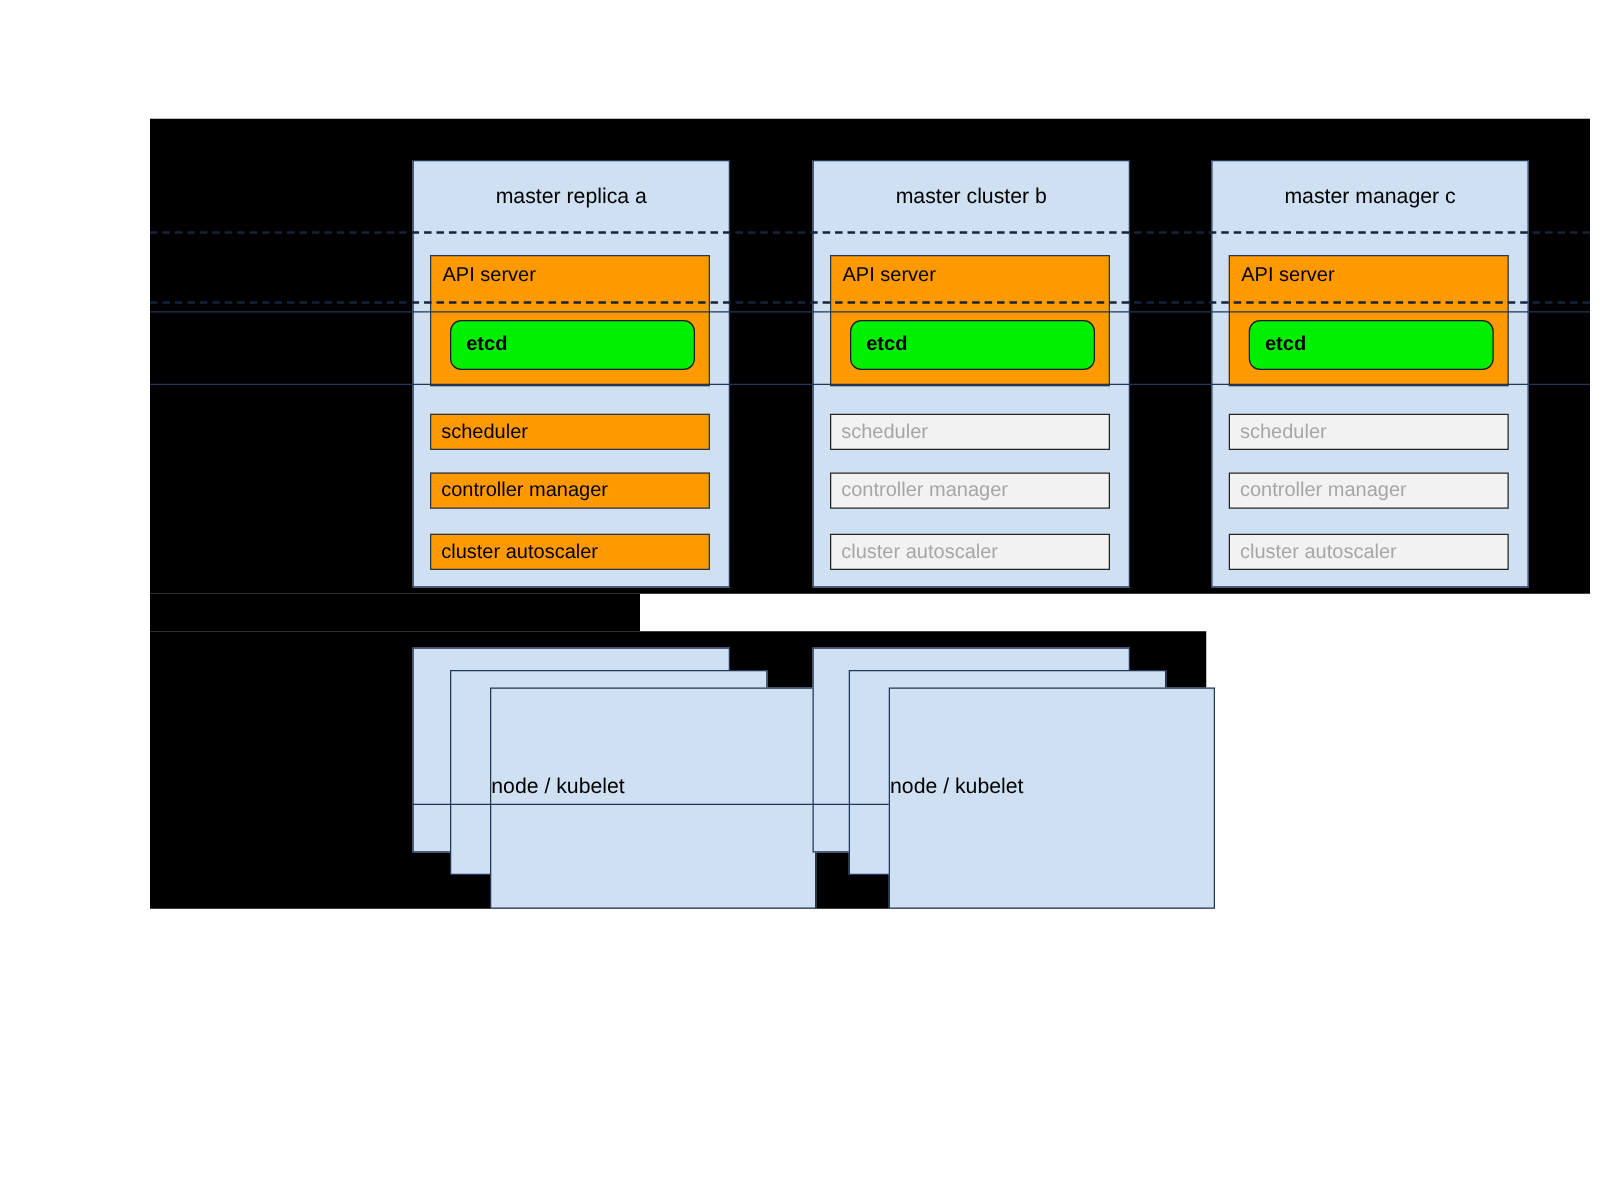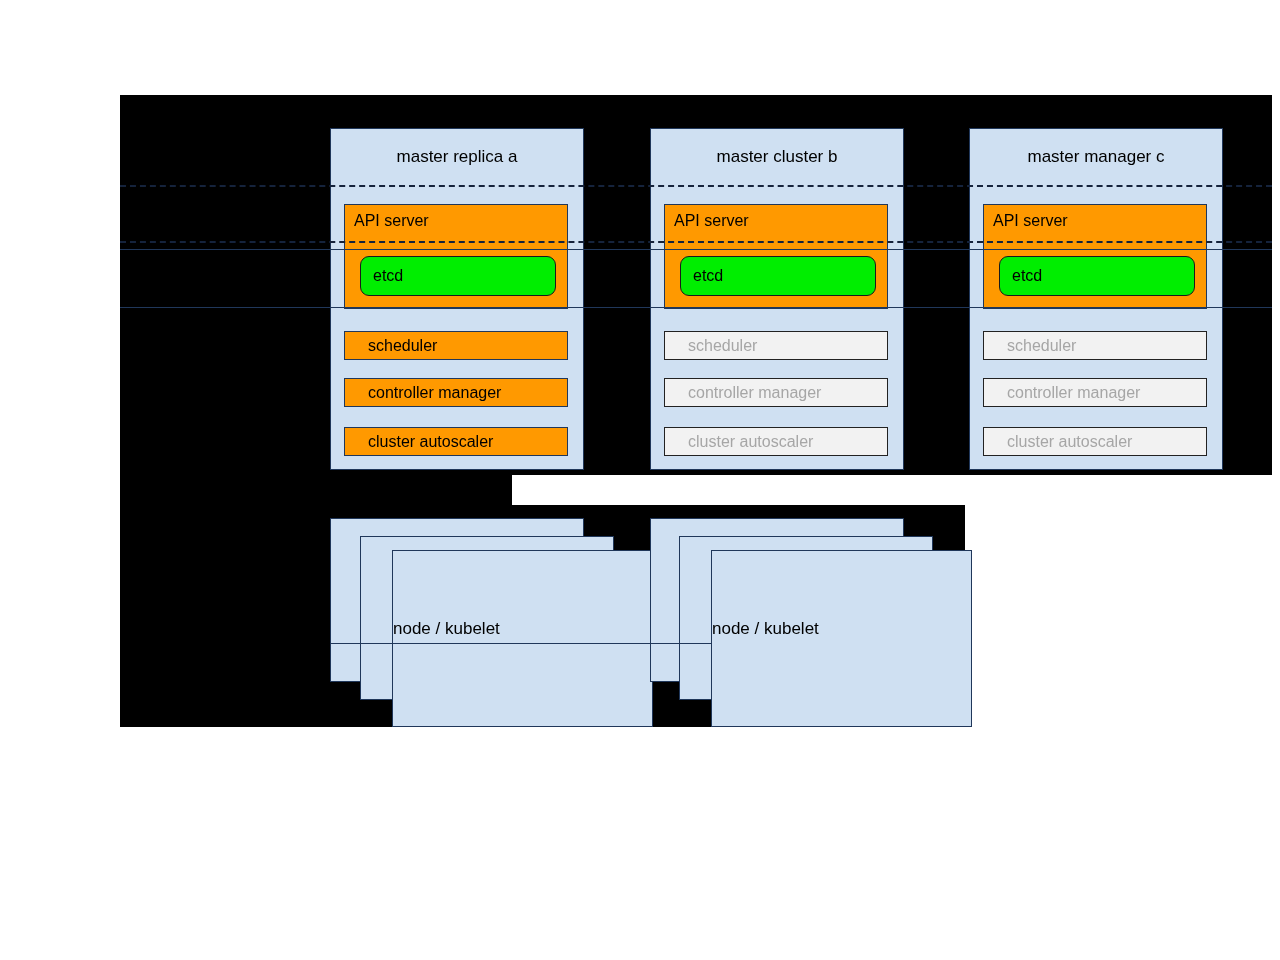--- a/index.html
+++ b/index.html
@@ -47,21 +47,21 @@
     font-size: 17px;
     color: #000000;
   }
 
   
   .component {
     position: absolute;
     box-sizing: border-box;
     height: 29px;
     line-height: 27px;
-    padding-left: 23px;
+    padding-left: 8px;
     font-size: 16px;
     border: 1px solid #20375a;
     background: #ff9900;
     color: #000000;
     white-space: nowrap;
   }
   .component.inactive {
     background: #f2f2f2;
     color: #a6a6a6;
     border: 1px solid #222222;
@@ -87,20 +87,21 @@
     position: absolute;
     box-sizing: border-box;
     background: #00ee00;
     border: 1px solid #1a1a1a;
     border-radius: 9px;
     font-size: 16px;
     color: #000000;
     line-height: 38px;
     padding-left: 12px;
     white-space: nowrap;
+    font-weight: bold;
   }
 
   
   .rule-dashed {
     position: absolute;
     height: 0;
     border-top: 2px dashed #15233c;
   }
   .rule-solid {
     position: absolute;

